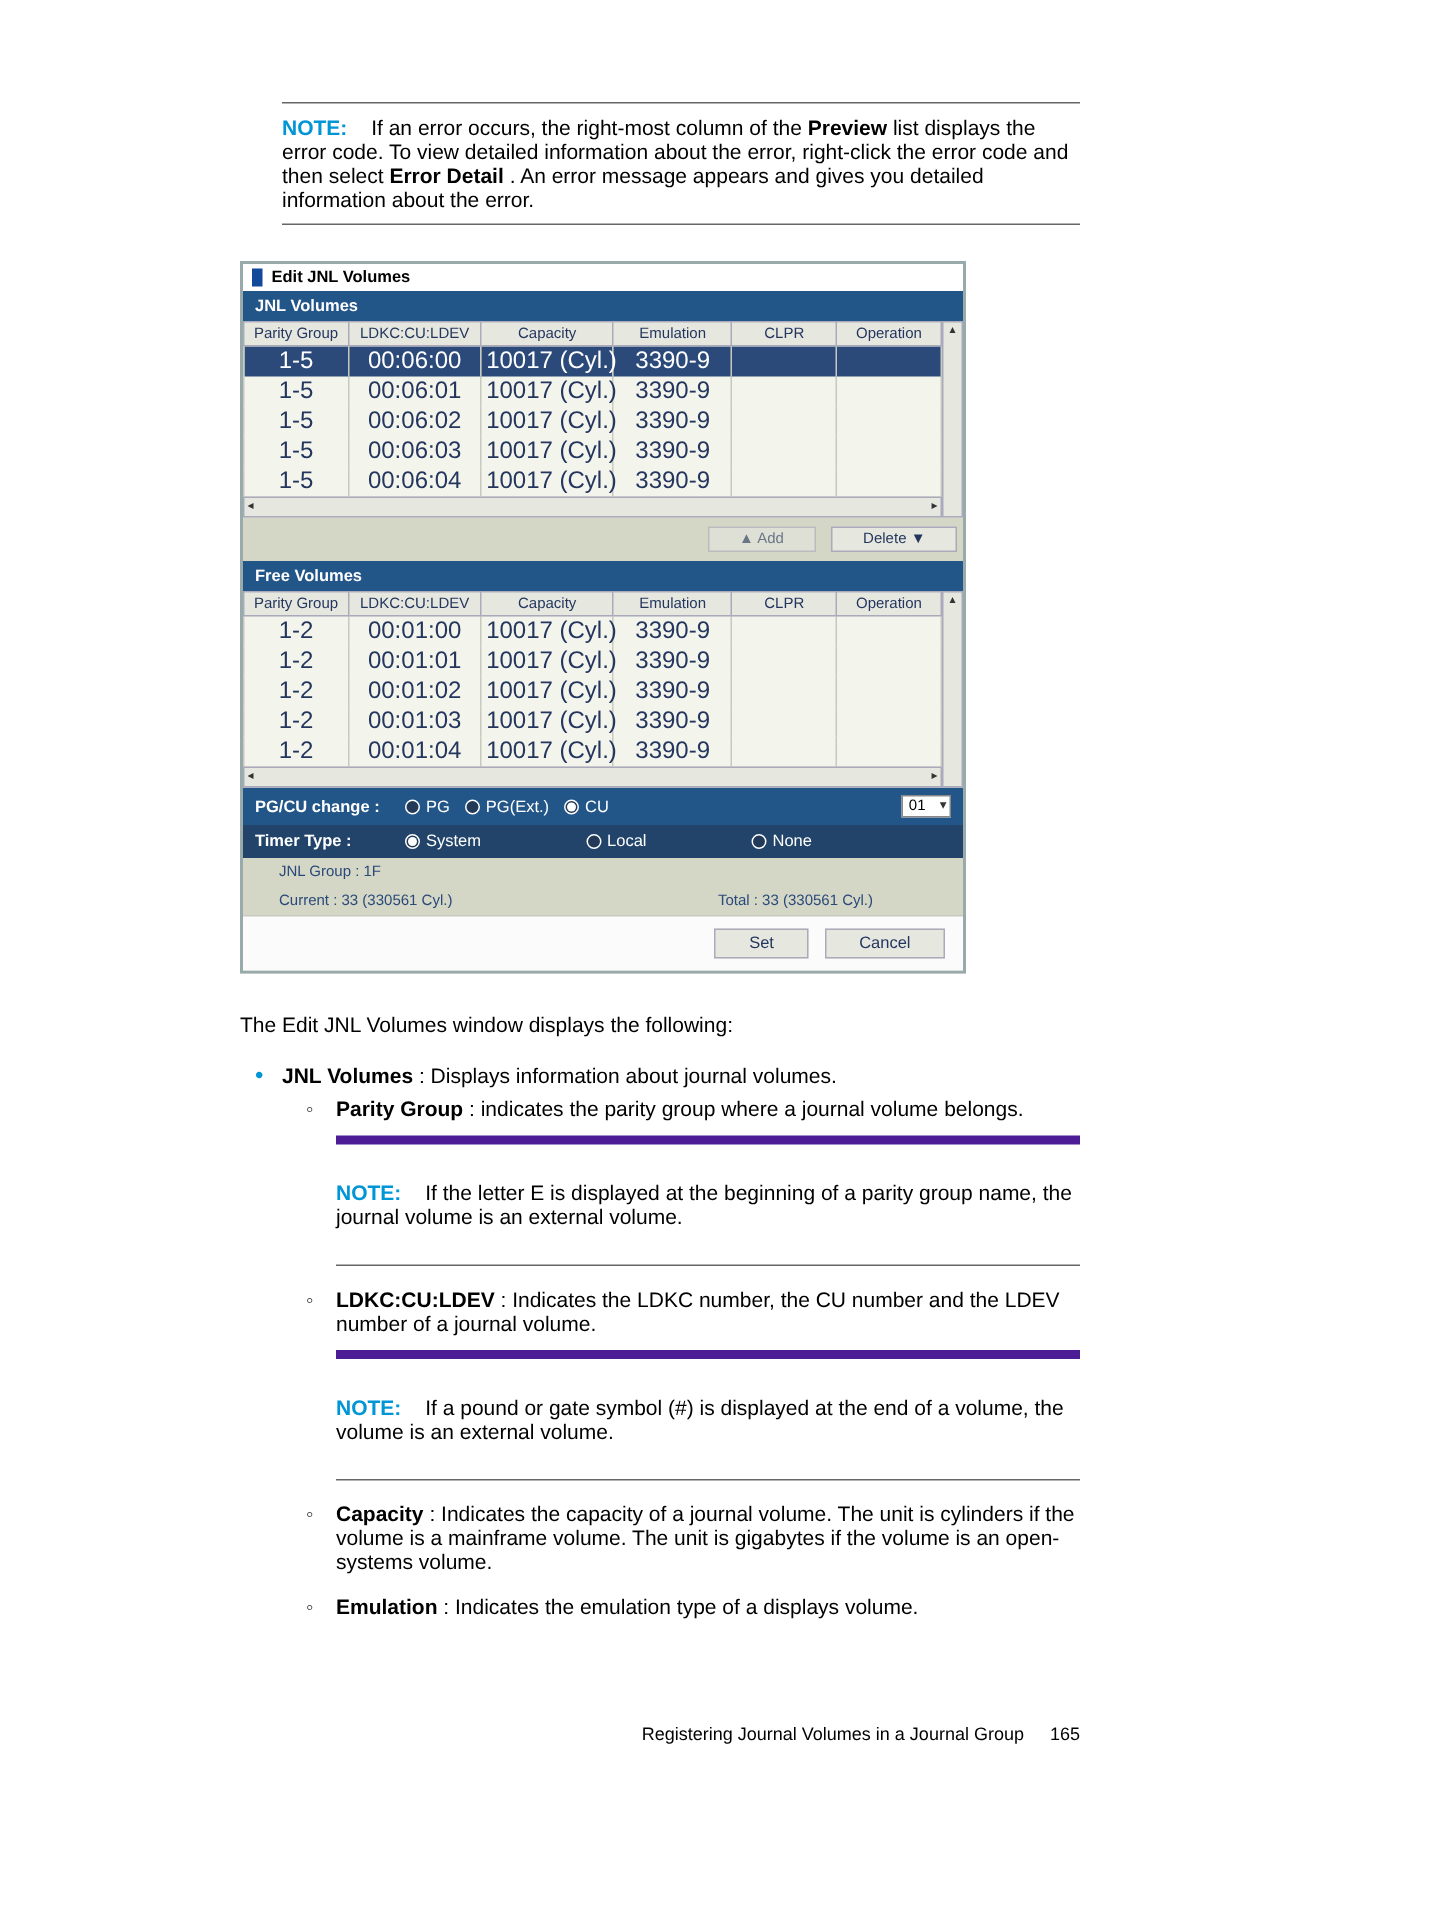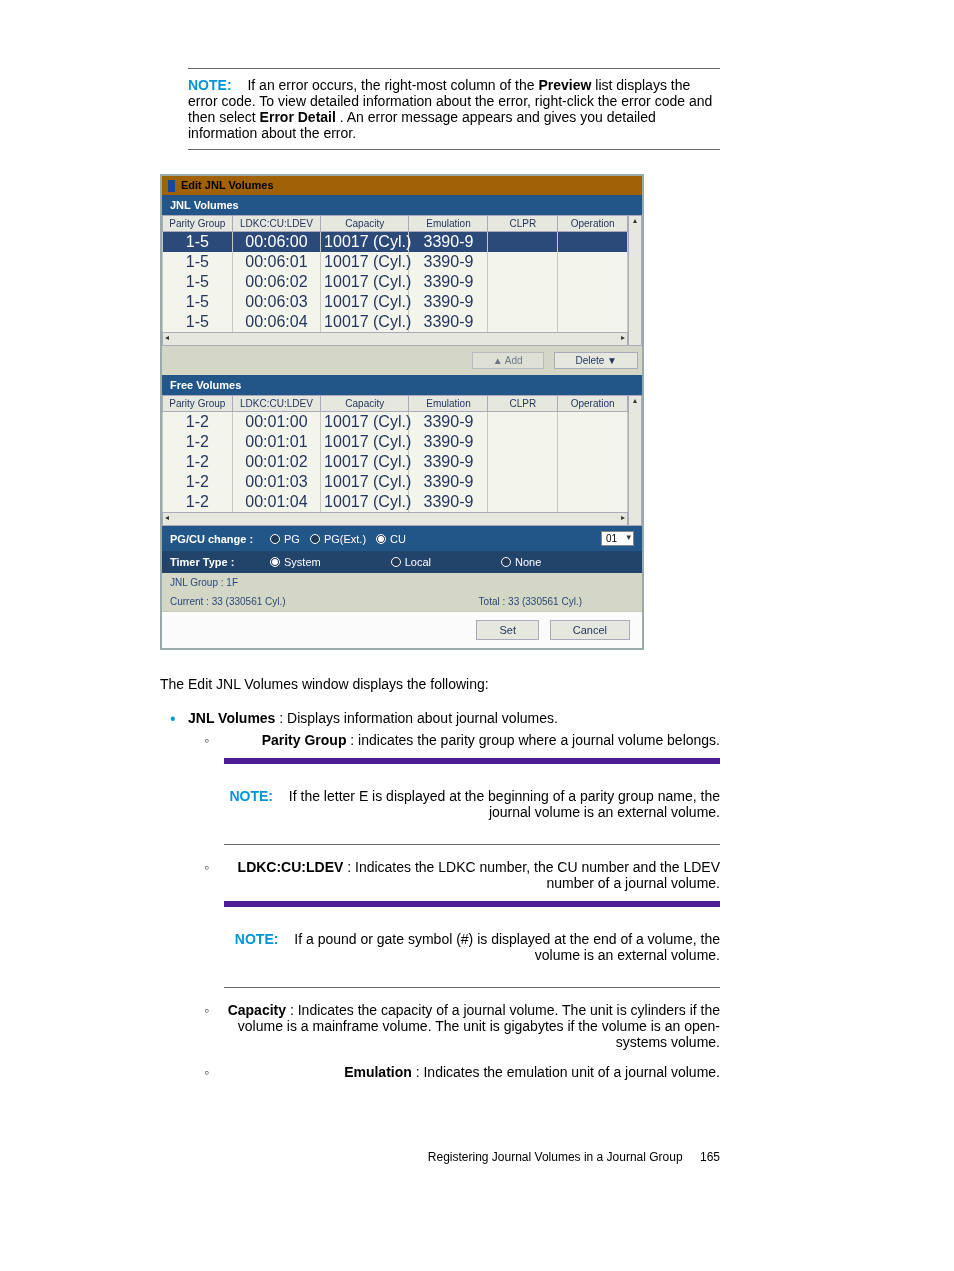--- a/index.html
+++ b/index.html
@@ -18,21 +18,21 @@
 
   
   .dialog-wrap { margin: 0 0 24px 0; }
   .dialog {
     width: 480px;
     background: #d4d6c6;
     border: 2px solid #9aa;
     font-size: 10px;
   }
   .dialog-title {
-    background: #a16207;
+    background: #ffffff;
     padding: 3px 6px;
     font-weight: bold;
     font-size: 11px;
     color: #000;
   }
   .dialog-title::before {
     content: "";
     display: inline-block;
     width: 7px; height: 12px;
     background: #124a9a;
@@ -122,36 +122,36 @@
     display: inline-block;
     background: #fff;
     border: 1px solid #888;
     font-size: 10px; color: #000;
     padding: 1px 16px 1px 4px;
     position: relative;
   }
   .num-box::after {
     content: "▾"; position: absolute; right: 2px; top: 0; font-size: 9px; color: #333;
   }
-  .status-line { padding: 4px 8px; color: #2a4a7a; font-size: 10px; }
+  .status-line { padding: 4px 24px; color: #2a4a7a; font-size: 10px; }
   .status-line.split { display: flex; justify-content: space-between; padding-right: 60px;}
   .footer-btns {
     background: #fbfbfb;
     padding: 8px; text-align: right;
     border-top: 1px solid #c7c9bf;
   }
   .footer-btns .wbtn { padding: 3px 22px; font-size: 11px; }
 
   .body-text { margin: 0 0 14px 0; line-height: 1.55; }
   ul.doc { list-style: none; padding: 0; margin: 0; }
   ul.doc > li { position: relative; padding-left: 28px; margin-bottom: 14px; }
   ul.doc > li::before {
     content: "•"; position: absolute; left: 10px; top: 0; color: #0096d6; font-size: 16px;
   }
-  ul.sub { list-style: none; padding: 0; margin: 6px 0 0 0; text-align: right; }
+  ul.sub { list-style: none; padding: 0; margin: 6px 0 0 0; }
   ul.sub > li { position: relative; padding-left: 36px; margin-bottom: 14px; }
   ul.sub > li::before {
     content: "◦"; position: absolute; left: 16px; top: 0; color: #333; font-size: 14px;
   }
   .inner-note { border-top: 6px solid #4c1d95; border-bottom: 1px solid #666; padding: 24px 0; margin: 10px 0; }
   .page-foot {
     text-align: right;
     font-size: 12px;
     margin-top: 70px;
   }
@@ -396,21 +396,21 @@
             <span class="note-label">NOTE:</span>
             <span>If a pound or gate symbol (#) is displayed at the end of a volume, the volume is an external volume.</span>
           </div>
         </li>
         <li>
           <span class="bold">Capacity</span>
           <span>: Indicates the capacity of a journal volume. The unit is cylinders if the volume is a mainframe volume. The unit is gigabytes if the volume is an open-systems volume.</span>
         </li>
         <li>
           <span class="bold">Emulation</span>
-          <span>: Indicates the emulation unit of a journal volume.</span>
+          <span>: Indicates the emulation type of a displays volume.</span>
         </li>
       </ul>
     </li>
   </ul>
 
   <div class="page-foot">
     <span>Registering Journal Volumes in a Journal Group</span>
     <span class="num">165</span>
   </div>
 

